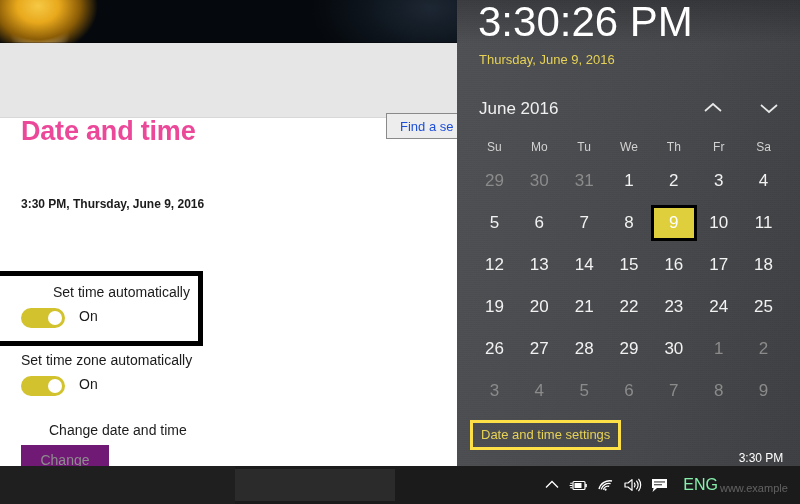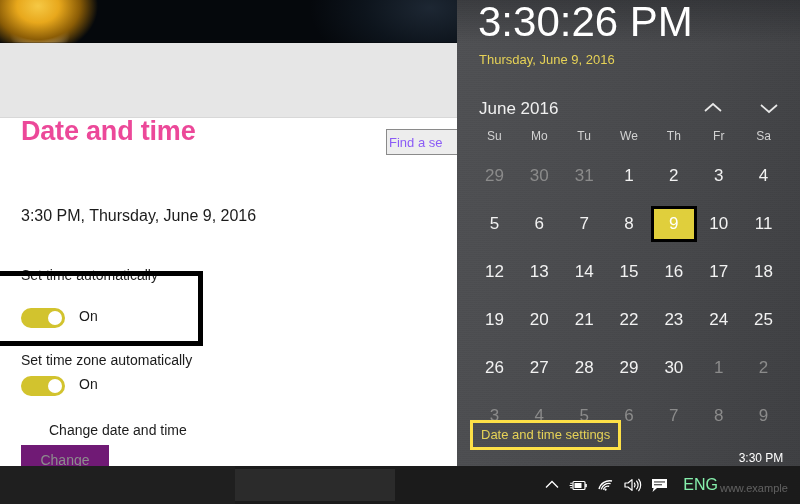--- a/index.html
+++ b/index.html
@@ -29,50 +29,50 @@
     position: absolute; left: 0; top: 43px; width: 462px; height: 459px;
     background: #ffffff;
     box-shadow: 0 0 0 1px rgba(0,0,0,0.25);
   }
   .settings-chrome {
     position: absolute; left: 0; top: 0; width: 462px; height: 75px;
     background: #e6e6e6;
     border-bottom: 1px solid #d8d8d8;
   }
   .search-box {
-    position: absolute; left: 386px; top: 86px; width: 120px; height: 26px;
+    position: absolute; left: 386px; top: 70px; width: 120px; height: 26px;
     background: #ededed;
     border: 1px solid #8a8a8a;
     display: flex; align-items: center;
-    padding-left: 2px;
-    font-size: 13px; color: #8b5cf6;
+    padding-left: 13px;
+    font-size: 13px; color: #1d4ed8;
     white-space: nowrap; overflow: hidden;
   }
   .page-title {
     position: absolute; left: 21px; top: 73px;
     font-size: 27px; font-weight: 700; color: #ec4899;
     letter-spacing: -0.2px;
   }
   .current-datetime {
-    position: absolute; left: 21px; top: 164px;
-    font-size: 16px; color: #1b1b1b;
+    position: absolute; left: 21px; top: 154px;
+    font-size: 12px; color: #1b1b1b; font-weight: bold;
   }
 
   .highlight-box {
     position: absolute; left: -8px; top: 228px; width: 211px; height: 75px;
     border: 5px solid #000000;
     background: transparent;
     pointer-events: none;
   }
 
   .setting-label {
     position: absolute; left: 21px;
     font-size: 14px; color: #1b1b1b;
   }
-  .lbl-set-time { top: 224px; }
+  .lbl-set-time { top: 241px; margin-left: 32px; }
   .lbl-set-tz   { top: 309px; }
   .lbl-change   { top: 379px; margin-left: 28px; }
 
   .toggle-row {
     position: absolute; left: 21px;
     display: flex; gap: 14px;
   }
   .tr-1 { top: 265px; }
   .tr-2 { top: 333px; }
   .toggle {
@@ -128,25 +128,25 @@
     position: absolute; right: 18px; top: 98px;
     display: flex; gap: 30px;
   }
   .nav-arrows .chev {
     width: 26px; height: 20px;
     display: flex; align-items: center; justify-content: center;
   }
   .nav-arrows svg { display: block; }
 
   .cal-grid {
-    position: absolute; left: 15px; top: 123px;
+    position: absolute; left: 15px; top: 134px;
     width: 314px;
     display: grid;
     grid-template-columns: repeat(7, 1fr);
-    row-gap: 6px;
+    row-gap: 0px;
   }
   .dow {
     height: 26px;
     display: flex; align-items: center; justify-content: center;
     font-size: 12px; color: #d2d2d2; font-weight: 400;
   }
   .day {
     height: 42px;
     display: flex; align-items: center; justify-content: center;
     font-size: 17px; color: #f2f2f2; font-weight: 400;

